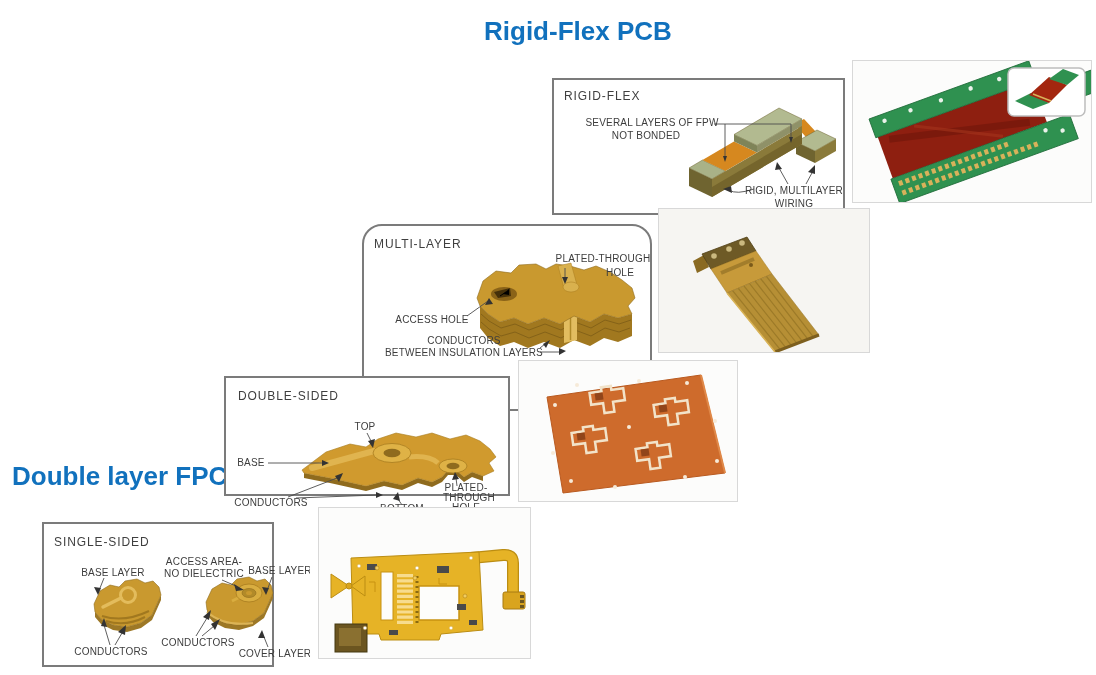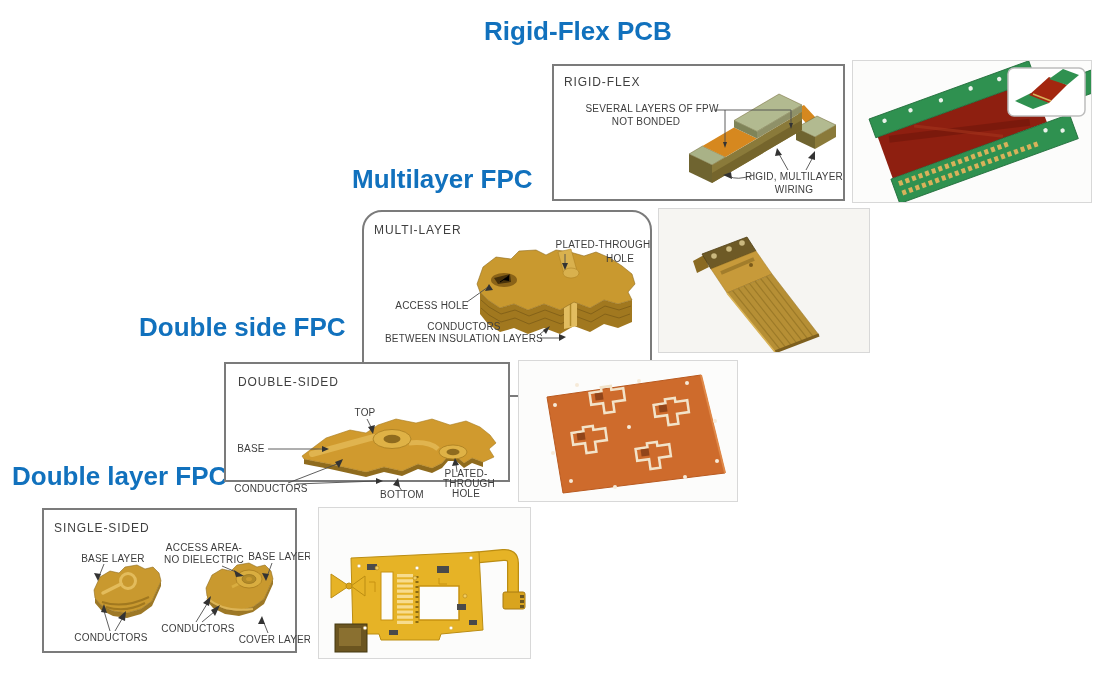--- a/index.html
+++ b/index.html
@@ -1,34 +1,32 @@
 <!DOCTYPE html>
 <html><head>
 <meta charset="utf-8">
 <style>
   html,body{margin:0;padding:0;background:#fff;}
   #stage{position:relative;width:1096px;height:675px;background:#ffffff;overflow:hidden;
          font-family:"Liberation Sans",sans-serif;padding-left:37px;}
   .title{position:absolute;font-weight:bold;font-size:26px;line-height:30px;color:#1171bd;white-space:nowrap;}
-  .dbox{position:absolute;border:2px solid #7b7b7b;background:#ffffff;box-sizing:border-box;}
+  .dbox{position:absolute;border:2px solid #7b7b7b;background:#ffffff;box-sizing:border-box;margin-top:14px;}
   .photo{position:absolute;border:1px solid #d8d8d8;background:#fcfcfb;box-sizing:border-box;}
   svg{display:block;}
   .lbl{font-family:"Liberation Sans",sans-serif;font-size:10px;fill:#3d3d3d;letter-spacing:.2px;}
   .boxlbl{font-family:"Liberation Sans",sans-serif;font-size:12px;fill:#3f3f3f;letter-spacing:.9px;}
   .ldr{stroke:#4d4d4d;stroke-width:.9;fill:none;}
   .ah{fill:#333;stroke:none;}
 </style>
 </head>
 <body>
 
 <div id="stage">
 
   <div class="title" style="left:484px;top:16px;">Rigid-Flex PCB</div>
-  <div class="title" style="left:352px;top:164px;">Multilayer FPC</div>
-  <div class="title" style="left:139px;top:312px;">Double side FPC</div>
   <div class="title" style="left:12px;top:461px;">Double layer FPC</div>
 
   <div class="dbox" style="left:552px;top:64px;width:293px;height:137px;">
     <svg width="289" height="133" viewBox="0 0 289 133">
       <text x="10" y="20" class="boxlbl">RIGID-FLEX</text>
 
       <g>
         <polygon points="180,54.5 225,28 248,39 203,65.5" fill="#b2ba90" stroke="#6f6430" stroke-width="0.5"></polygon>
         <polygon points="240,44 250,39 262,52 252,57" fill="#d6881f"></polygon>
         <polygon points="242,62 263,50 282,59 261,71" fill="#b2ba90" stroke="#6f6430" stroke-width="0.5"></polygon>
@@ -224,21 +222,21 @@
           <circle cx="198" cy="100" r="2"></circle>
         <circle cx="166" cy="116" r="2"></circle>
           <circle cx="96" cy="126" r="2"></circle>
           <circle cx="52" cy="120" r="2"></circle>
         <circle cx="34" cy="92" r="2"></circle>
           <circle cx="110" cy="66" r="2"></circle>
       </g>
     </svg>
   </div>
 
-  <div class="dbox" style="left:42px;top:508px;width:255px;height:145px;">
+  <div class="dbox" style="left:42px;top:508px;width:232px;height:145px;">
     <svg width="266" height="141" viewBox="0 0 266 141">
       <text x="10" y="22" class="boxlbl">SINGLE-SIDED</text>
       <g>
         <polygon fill="#9d7826" points="51,88 57,95 69,101 83,103 97,99 108,91 113,80 117,71 117,76 113,85 108,96 97,104 83,108 69,106 57,100 51,93"></polygon>
         <polygon fill="#c9992f" stroke="#8f6b1e" stroke-width="0.6" points="50,80 56,67 66,61 75,63 81,57 93,55 101,59 109,57 115,63 117,71 113,80 108,91 97,99 83,103 69,101 57,95 51,88"></polygon>
         <circle cx="84" cy="71" r="7.5" fill="none" stroke="#e3bc5c" stroke-width="3"></circle>
         <path d="M77,74 L59,83" stroke="#e3bc5c" stroke-width="3.5" stroke-linecap="round"></path>
         <path d="M58,92 Q80,99 105,87" stroke="#a1781f" stroke-width="2" fill="none"></path>
         <path d="M62,97 Q82,103 101,93" stroke="#a1781f" stroke-width="2" fill="none"></path>
       </g>

